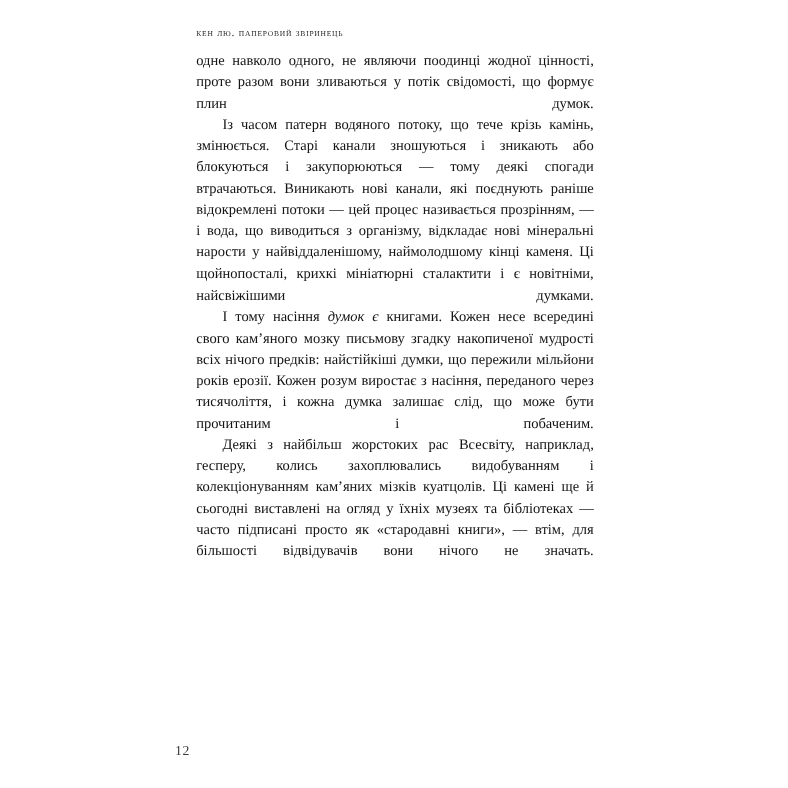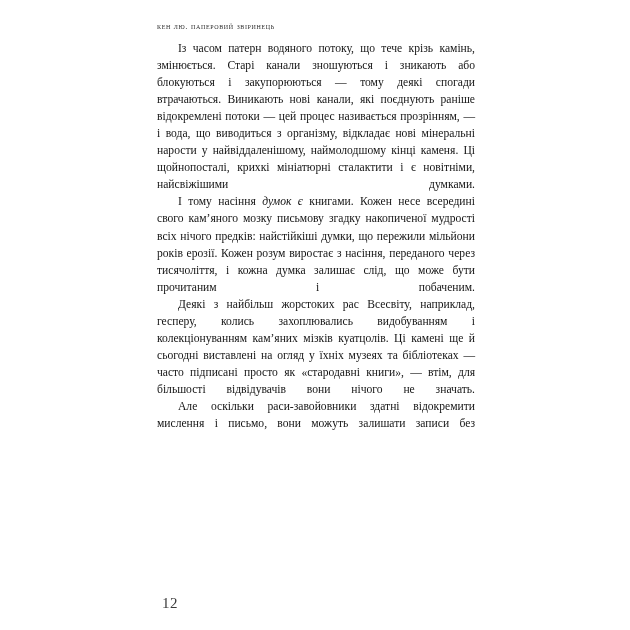--- a/index.html
+++ b/index.html
@@ -56,44 +56,44 @@
     text-indent: 0;
   }
   p.para.last-open {
     text-align-last: justify;
   }
   em.ital {
     font-style: italic;
   }
   .folio {
     position: absolute;
-    left: 162px;
+    left: 140px;
     top: 595px;
-    font-size: 15px;
+    font-size: 11px;
     letter-spacing: 0.4px;
     color: #3a3a3a;
   }
 </style>
 </head>
 <body>
 
 <div class="page">
 
   <div class="running-head">Кен Лю. Паперовий звіринець</div>
 
   <div class="text-block">
 
+    <p class="para first last-open">одне навколо одного, не являючи поодинці жодної цінності, проте разом вони зливаються у потік свідомості, що формує плин думок.</p>
 
     <p class="para last-open">Із часом патерн водяного потоку, що тече крізь камінь, змінюється. Старі канали зношуються і зникають або блокуються і закупорюються — тому деякі спогади втрачаються. Виникають нові канали, які поєднують раніше відокремлені потоки — цей процес називається прозрінням, — і вода, що виводиться з організму, відкладає нові мінеральні нарости у найвіддаленішому, наймолодшому кінці каменя. Ці щойнопосталі, крихкі мініатюрні сталактити і є новітніми, найсвіжішими думками.</p>
 
 
 
     <p class="para last-open"><span>І тому насіння </span><em class="ital">думок є</em><span> книгами. Кожен несе всередині свого кам’яного мозку письмову згадку накопиченої мудрості всіх нічого предків: найстійкіші думки, що пережили мільйони років ерозії. Кожен розум виростає з насіння, переданого через тисячоліття, і кожна думка залишає слід, що може бути прочитаним і побаченим.</span></p>
 
     <p class="para last-open">Деякі з найбільш жорстоких рас Всесвіту, наприклад, гесперу, колись захоплювались видобуванням і колекціонуванням кам’яних мізків куатцолів. Ці камені ще й сьогодні виставлені на огляд у їхніх музеях та бібліотеках — часто підписані просто як «стародавні книги», — втім, для більшості відвідувачів вони нічого не значать.</p>
 
-    <p class="para last-open">Але оскільки раси-завойовники здатні відокремити мислення і письмо, вони можуть залишати записи без</p>
 
   </div>
 
   <div class="folio">12</div>
 
 </div>
 
 </body></html>

